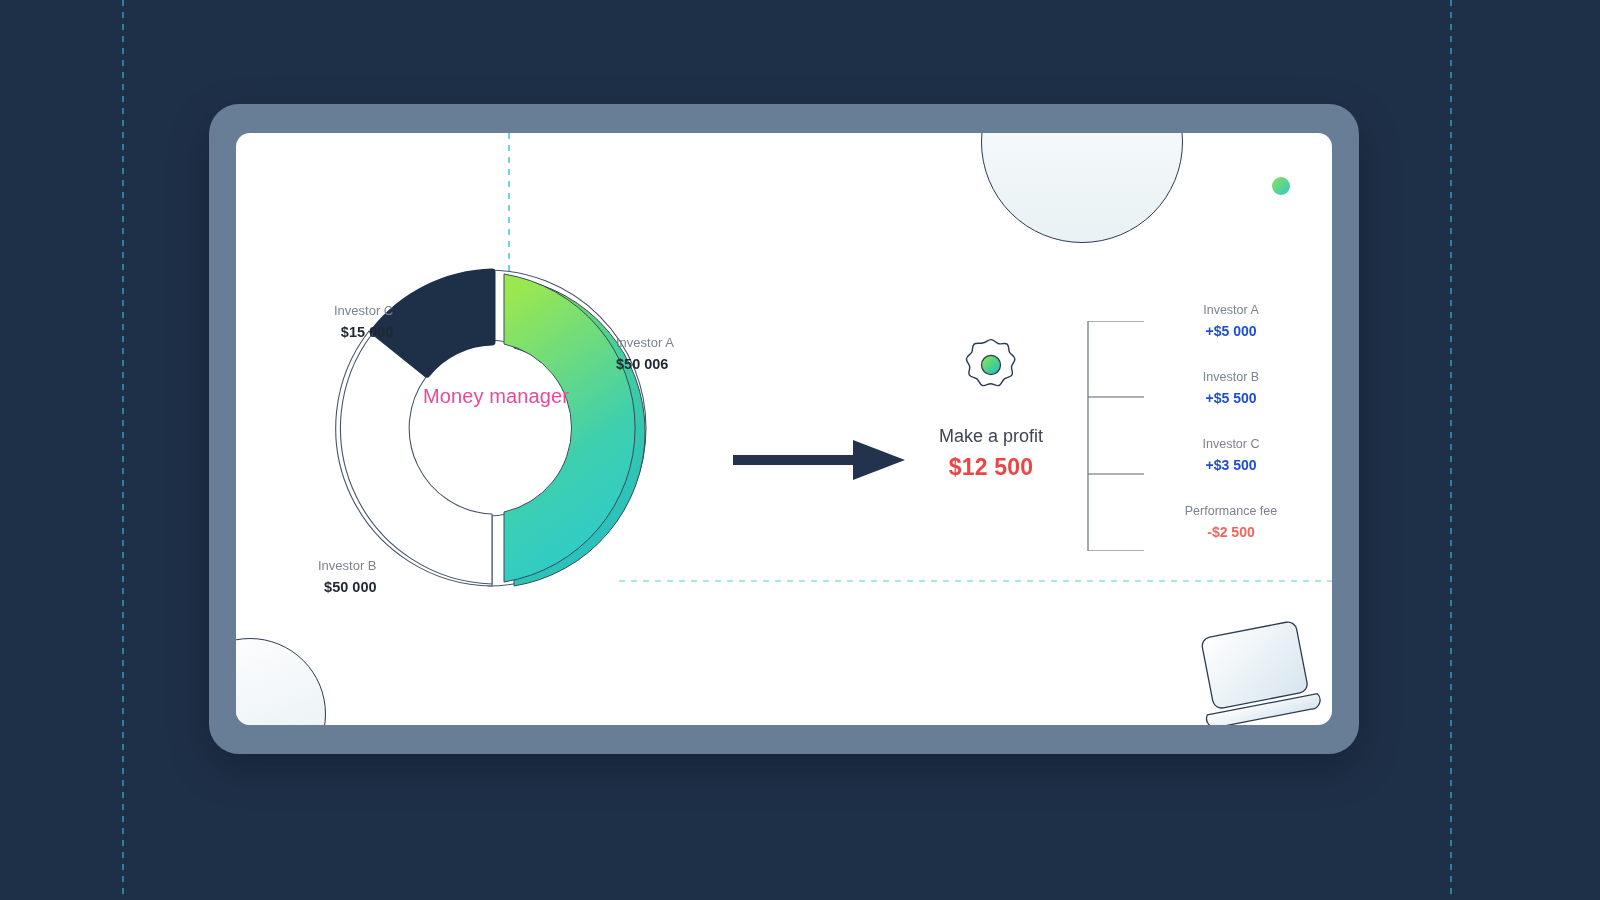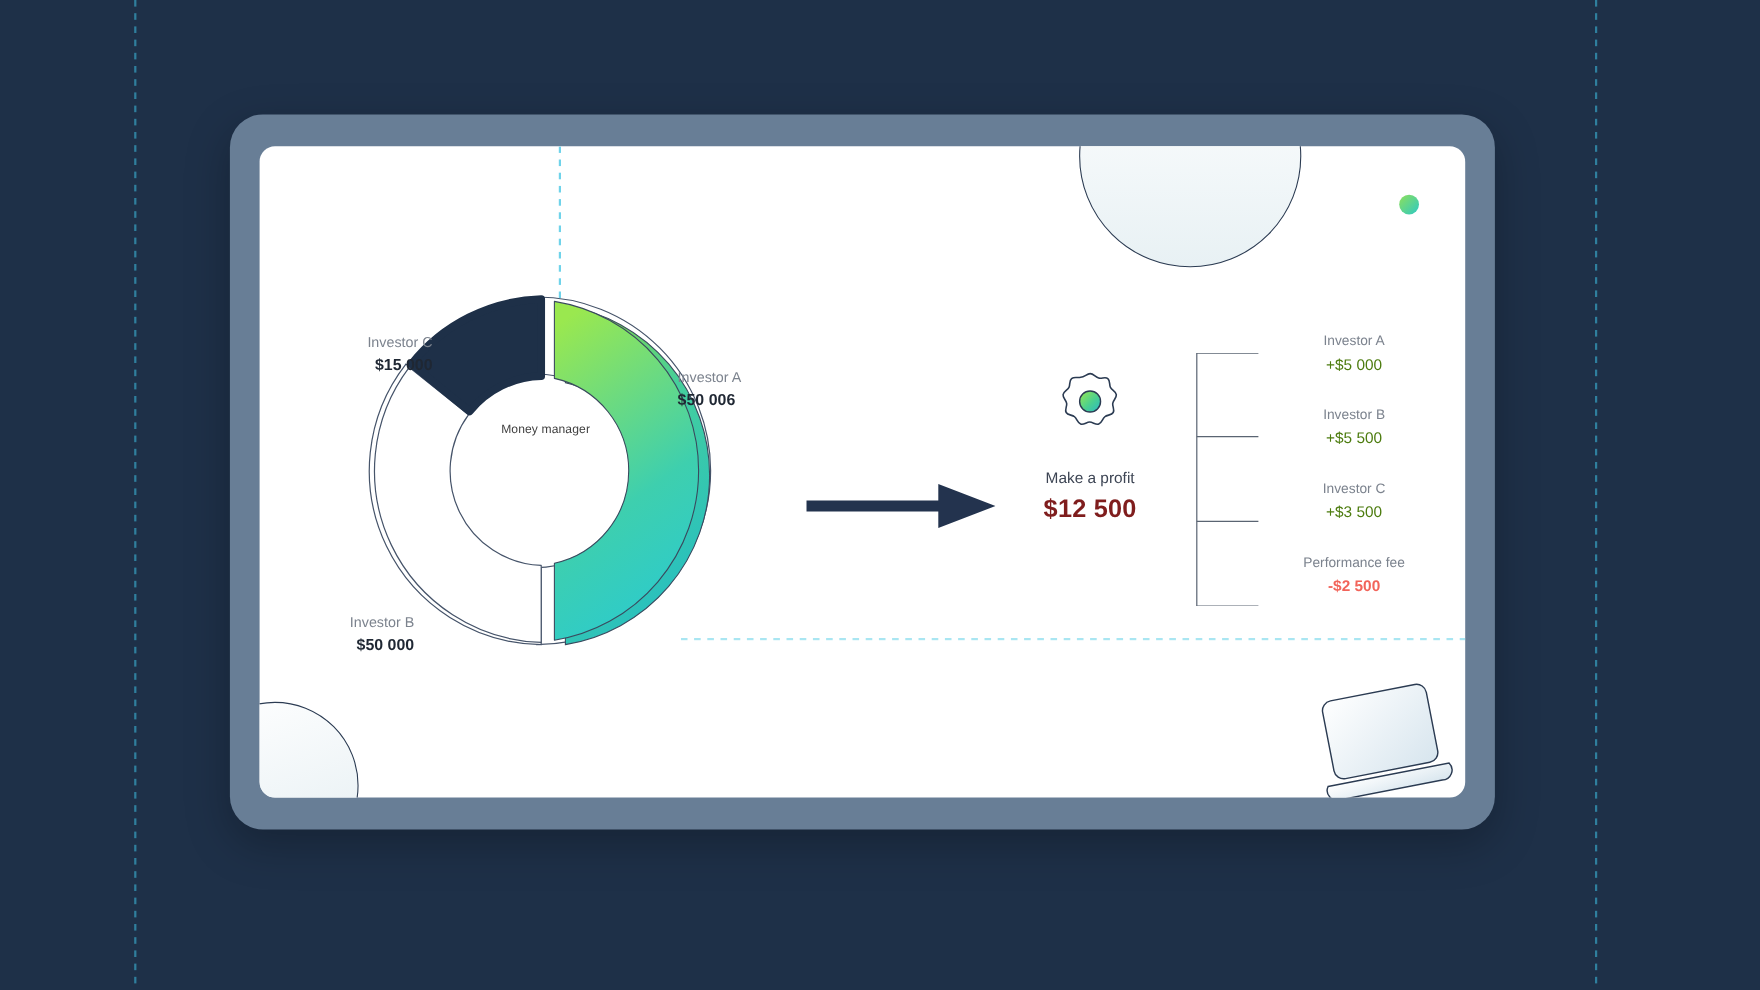--- a/index.html
+++ b/index.html
@@ -64,21 +64,21 @@
     background-size:12px 2px;
   }
 
   
   .donut-wrap{position:absolute;left:80px;top:115px;width:360px;height:360px;}
   .donut-center{
     position:absolute;left:0;right:0;top:137px;text-align:center;
     pointer-events:none;
   }
   .donut-center .dc-title{
-    font-size:11px;color:#404040;letter-spacing:.1px;margin-bottom:17px;
+    font-size:20px;color:#ec4899;letter-spacing:.1px;margin-bottom:17px;
   }
   .donut-center .dc-value{
     font-size:29px;font-weight:700;color:#1e3048;letter-spacing:.2px;
   }
 
   
   .callout{position:absolute;white-space:nowrap;}
   .callout .co-name{font-size:13px;color:#7c838e;line-height:1.55;}
   .callout .co-val{font-size:14.5px;font-weight:700;color:#1f2733;line-height:1.55;}
   .callout.right{text-align:left;}
@@ -89,29 +89,29 @@
   .co-investor-a{left:380px;top:200px;}
 
   
   .arrow{position:absolute;left:497px;top:305px;width:172px;height:44px;}
 
   
   .profit{
     position:absolute;left:675px;top:203px;width:160px;text-align:center;
   }
   .profit .gear{margin:0 auto 32px;width:58px;height:58px;display:block;}
-  .profit .p-title{font-size:14px;color:#3d4554;margin-bottom:7px;}
-  .profit .p-value{font-size:23px;font-weight:700;color:#7f1d1d;letter-spacing:.2px;}
+  .profit .p-title{font-size:18px;color:#3d4554;margin-bottom:7px;}
+  .profit .p-value{font-size:23px;font-weight:700;color:#ef4444;letter-spacing:.2px;}
 
   
   .bracket{position:absolute;left:851px;top:188px;width:58px;height:230px;}
   .payout-list{position:absolute;left:900px;top:168px;width:190px;}
   .payout{height:67px;text-align:center;}
   .payout .py-name{font-size:12.5px;color:#7c838e;line-height:1.5;}
-  .payout .py-val{font-size:14px;font-weight:400;color:#4d7c0f;line-height:1.6;}
+  .payout .py-val{font-size:14px;font-weight:700;color:#1d4ed8;line-height:1.6;}
   .payout .py-val.neg{color:#f2645a;font-weight:700;}
 </style>
 </head>
 <body>
 
 <div class="stage">
 
   <div class="bg-guide-v g1"></div>
   <div class="bg-guide-v g2"></div>
 

